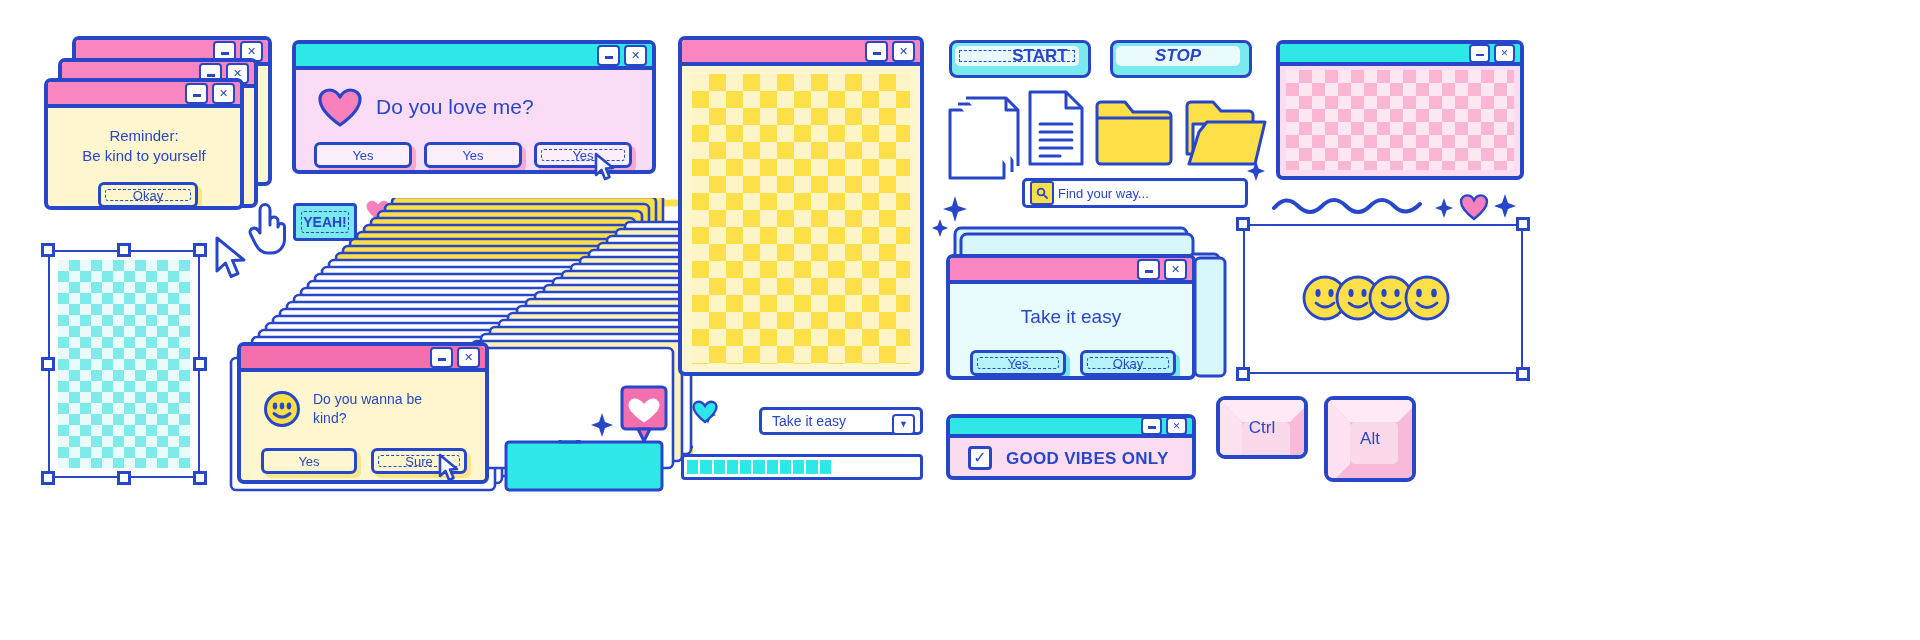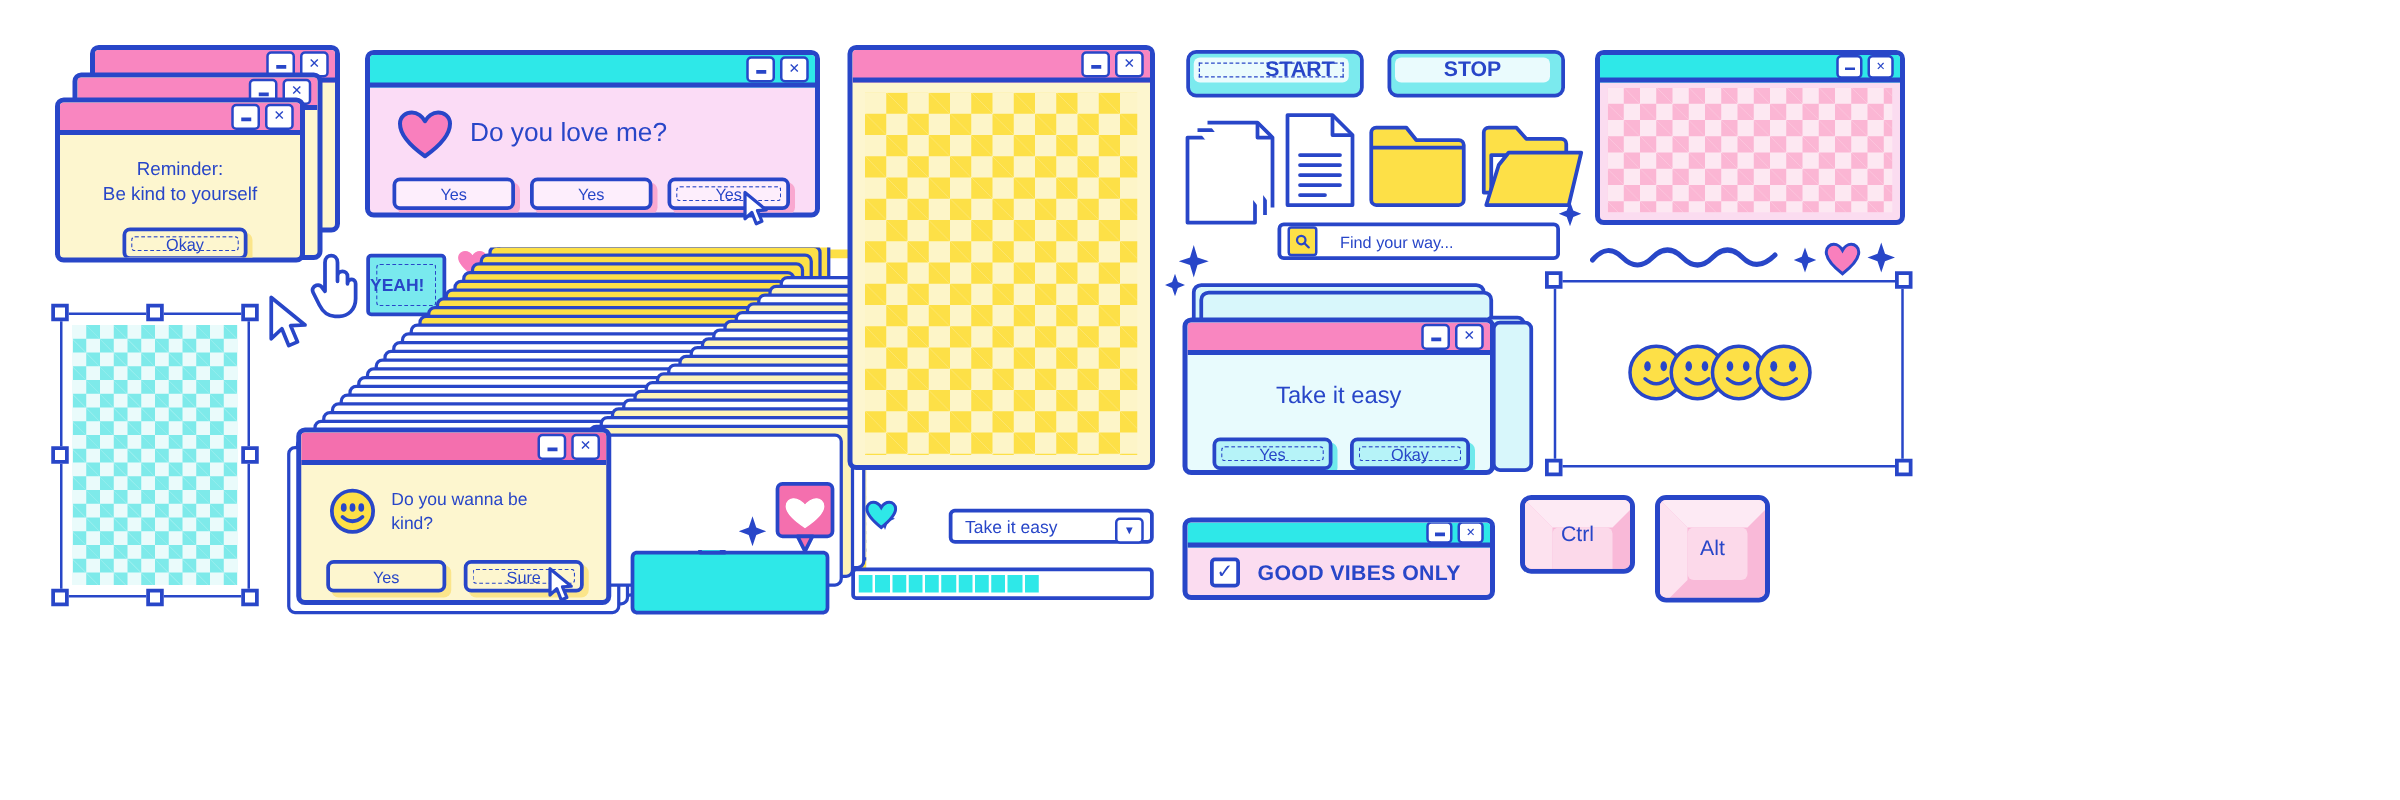--- a/index.html
+++ b/index.html
@@ -157,21 +157,21 @@
   </div>
   <div class="abs" style="left:247px;top:200px;">
     <svg width="40" height="56" viewBox="0 0 40 56">
       <path d="M13 33 L13 10 C13 6.5 15.5 4.5 18 4.5 C20.5 4.5 23 6.5 23 10 L23 25
                L23 21 C23 18.5 25 17 27 17 C29 17 31 18.5 31 21 L31 27
                C31 24.5 33 23.5 34.5 23.5 C36.2 23.5 37.5 25 37.5 27 L37.5 39
                C37.5 48 31 53 24.5 53 L21 53 C15 53 11 49 8.5 44 L3.5 34
                C2.3 31.6 3.5 29 6 28.3 C8 27.8 10 28.6 11 30.4 Z" fill="#fff" stroke="#2846c8" stroke-width="3" stroke-linejoin="round"></path>
     </svg>
   </div>
-  <div class="abs" style="left:293px;top:203px;width:64px;height:50px;border:3px solid #2846c8;border-radius:4px;background:#79e9ee;display:flex;align-items:center;justify-content:flex-start;">
+  <div class="abs" style="left:293px;top:203px;width:64px;height:38px;border:3px solid #2846c8;border-radius:4px;background:#79e9ee;display:flex;align-items:center;justify-content:center;">
     <span class="abs" style="inset:5px;border:1.5px dashed #2846c8;border-radius:3px;"></span>
     <span class="bold" style="position:relative;font-size:14px;">YEAH!</span>
   </div>
   <div class="abs" style="left:366px;top:200px;">
     <svg width="24" height="22" viewBox="0 0 24 22">
         <path d="M12 20 C3 13 1 9 1 6.2 C1 3 3.6 1.2 6 1.2 C8.4 1.2 10.8 3 12 5 C13.2 3 15.6 1.2 18 1.2 C20.4 1.2 23 3 23 6.2 C23 9 21 13 12 20 Z" fill="#f97fbd" stroke="#f97fbd" stroke-width="1"></path>
       </svg>
   </div>
 
   <div class="abs" style="left:213px;top:198px;width:480px;height:300px;">
@@ -345,21 +345,21 @@
         <span style="flex:1;background:#2ee8e8;"></span>
       <span style="flex:1;background:#2ee8e8;"></span>
     </div>
   </div>
 
   <div class="abs" style="left:949px;top:40px;width:142px;height:38px;border:3px solid #2846c8;border-radius:8px;background:#7beaee;">
     <span class="abs" style="left:3px;top:3px;right:9px;bottom:9px;background:#eafbfd;border-radius:5px;"></span>
     <span class="abs" style="left:7px;top:7px;right:13px;bottom:13px;border:1.5px dashed #2846c8;"></span>
     <span class="abs bold" style="left:0;right:6px;top:0;bottom:6px;display:flex;align-items:center;justify-content:center;font-size:17px;padding-left:46px;">START</span>
   </div>
-  <div class="abs" style="left:1110px;top:40px;width:142px;height:38px;border:3px solid #2846c8;border-radius:8px;background:#7beaee;">
+  <div class="abs" style="left:1110px;top:40px;width:142px;height:38px;border:3px solid #2846c8;border-radius:8px;background:#7beaee;font-style:italic;">
     <span class="abs" style="left:3px;top:3px;right:9px;bottom:9px;background:#eafbfd;border-radius:5px;"></span>
     <span class="abs bold" style="left:0;right:6px;top:0;bottom:6px;display:flex;align-items:center;justify-content:center;font-size:17px;">STOP</span>
   </div>
 
   <div class="abs" style="left:948px;top:96px;">
     <svg width="72" height="84" viewBox="0 0 72 84">
       <path d="M2 14 H42 L56 27 V82 H2 Z" fill="#fff" stroke="#2846c8" stroke-width="3" stroke-linejoin="round"></path>
       <path d="M10 8 H50 L64 21 V76" fill="#fff" stroke="#2846c8" stroke-width="3" stroke-linejoin="round"></path>
       <path d="M18 2 H58 L70 14 V70" fill="#fff" stroke="#2846c8" stroke-width="3" stroke-linejoin="round"></path>
       <path d="M58 2 V14 H70" fill="none" stroke="#2846c8" stroke-width="3" stroke-linejoin="round"></path>
@@ -397,21 +397,21 @@
       </svg>
   </div>
 
   <div class="abs" style="left:1022px;top:178px;width:226px;height:30px;border:3px solid #2846c8;border-radius:5px;background:#fff;display:flex;align-items:center;">
     <span style="width:20px;height:20px;margin-left:5px;background:#fde047;border:2.5px solid #2846c8;border-radius:3px;display:flex;align-items:center;justify-content:center;">
       <svg width="12" height="12" viewBox="0 0 12 12">
           <circle cx="5" cy="5" r="3.4" fill="none" stroke="#2846c8" stroke-width="1.8"></circle>
           <line x1="7.6" y1="7.6" x2="11" y2="11" stroke="#2846c8" stroke-width="1.8" stroke-linecap="round"></line>
         </svg>
     </span>
-    <span style="margin-left:18px;font-size:13px;color:#2846c8;">Find your way...</span>
+    <span style="margin-left:4px;font-size:13px;color:#2846c8;">Find your way...</span>
   </div>
 
   <div class="abs" style="left:953px;top:226px;width:250px;height:150px;">
     <svg width="250" height="150" viewBox="0 0 250 150">
       <g fill="#d8f7fb" stroke="#2846c8" stroke-width="3">
         <rect x="2" y="2" width="232" height="140" rx="6"></rect>
         <rect x="8" y="8" width="232" height="140" rx="6"></rect>
       </g>
     </svg>
   </div>

